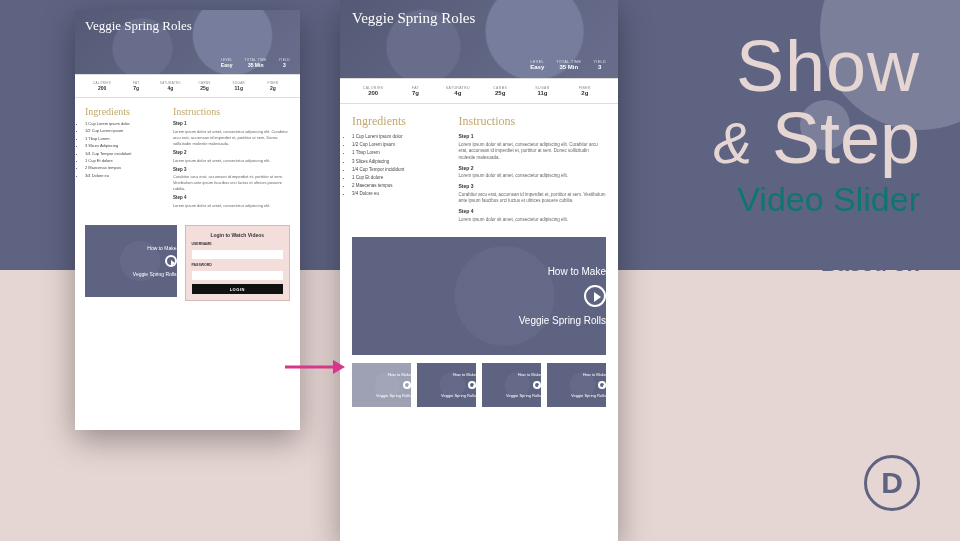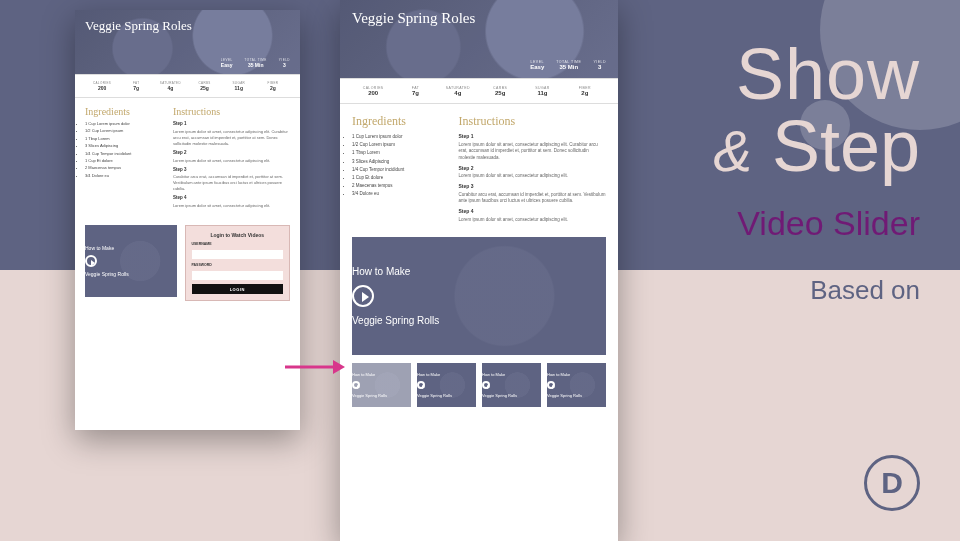--- a/index.html
+++ b/index.html
@@ -5,27 +5,27 @@
   * { box-sizing: border-box; margin: 0; padding: 0; }
   body {
     width: 960px; height: 541px;
     font-family: -apple-system, BlinkMacSystemFont, "Segoe UI", Arial, sans-serif;
     position: relative; overflow: hidden;
     background: linear-gradient(to bottom, #5e6382 0 50%, #e6d6d3 50% 100%);
   }
   .blob { position:absolute; width:200px; height:200px; border-radius:50%; background:#7b7f99; right:-60px; top:-70px;}
   .blob2 { position:absolute; width:50px; height:50px; border-radius:50%; background:#7b7f99; right:110px; top:100px;}
   .right-text {
-    position:absolute; right:40px; top:38px; width:310px; text-align:right; color:#e6d6d3;
+    position:absolute; right:40px; top:30px; width:310px; text-align:right; color:#e6d6d3;
   }
   .t1 { font-size:72px; font-weight:300; line-height:1.0; letter-spacing:1px;}
   .t2 { font-size:72px; font-weight:300; line-height:1.0;}
   .amp { font-style:italic; font-size:58px; color:#e6d6d3; font-weight:300;}
-  .t3 { font-size:34px; font-weight:300; color:#701a75; margin-top:22px;}
-  .t4 { font-size:26px; color:#5e6382; margin-top:28px; line-height:1.5; font-weight:400;}
+  .t3 { font-size:34px; font-weight:300; color:#0f766e; margin-top:6px;}
+  .t4 { font-size:22px; color:#5e6382; margin-top:28px; line-height:1.5; font-weight:700;}
   .logo {
     position:absolute; right:40px; bottom:30px; width:56px; height:56px; border-radius:50%;
     border:3px solid #5e6382; display:flex; align-items:center; justify-content:center;
     color:#5e6382; font-size:30px; font-weight:600;
   }
   .arrow {
     position:absolute; left:285px; top:360px; width:60px; height:14px; z-index:30;
   }
   .arrow svg { width:100%; height:100%; }
 
@@ -52,21 +52,21 @@
   .ncol { text-align:center; font-size:5px; flex:1;}
   .nlab { text-transform:uppercase; color:#888; font-size:3px; letter-spacing:.4px;}
   .nval { color:#333; font-weight:600;}
   .body2col { display:flex; gap:10px; padding:8px 10px;}
   .script-h { font-family:"Brush Script MT","Segoe Script",cursive; color:#c2a86c; font-size:10px; margin-bottom:4px;}
   .ing { font-size:4px; color:#444; line-height:1.6;}
   .ing li { margin-bottom:1px;}
   .instr { font-size:4px; color:#666; line-height:1.5;}
   .instr h4 { color:#333; font-size:4.5px; font-weight:700; margin:3px 0 1px;}
   .vbox {
-    background:#5e6382; color:#fff; display:flex; flex-direction:column; align-items:flex-start; justify-content:center; gap:4px;
+    background:#5e6382; color:#fff; display:flex; flex-direction:column; align-items:flex-end; justify-content:center; gap:4px;
     background-image: linear-gradient(rgba(94,99,130,.85),rgba(94,99,130,.85)),
                       radial-gradient(circle at 60% 50%, #8c90ac 0 30%, transparent 31%);
   }
   .vbox .play { width:18px; height:18px; border:2px solid #fff; border-radius:50%; position:relative;}
   .vbox .play::after { content:""; position:absolute; left:6px; top:4px; border-left:6px solid #fff; border-top:4px solid transparent; border-bottom:4px solid transparent;}
   .login { background:#f3dedc; border:1px solid #d8b8b5; padding:6px; font-size:5px; display:flex; flex-direction:column; gap:4px;}
   .login h5 { font-size:5px; text-align:center; color:#333; font-weight:700;}
   .login input { background:#fff; border:none; height:9px; font-size:4px; padding:0 3px;}
   .login label { font-size:3.5px; text-transform:uppercase; color:#333; font-weight:700;}
   .login button { background:#111; color:#fff; border:none; height:10px; font-size:4px; font-weight:700; letter-spacing:.5px;}

